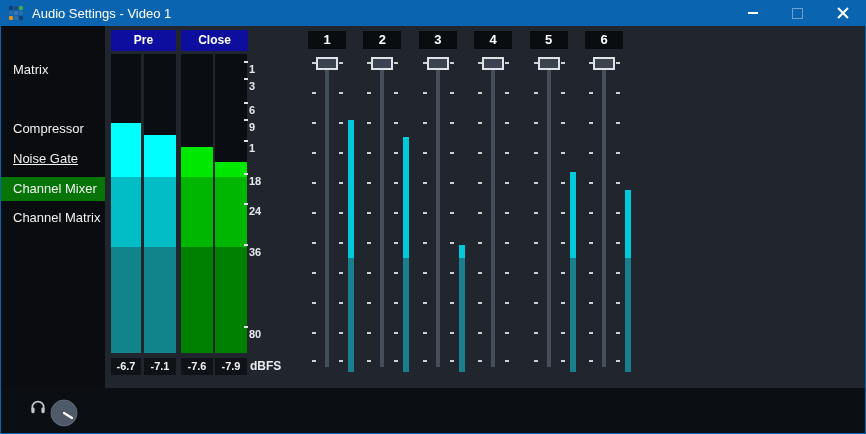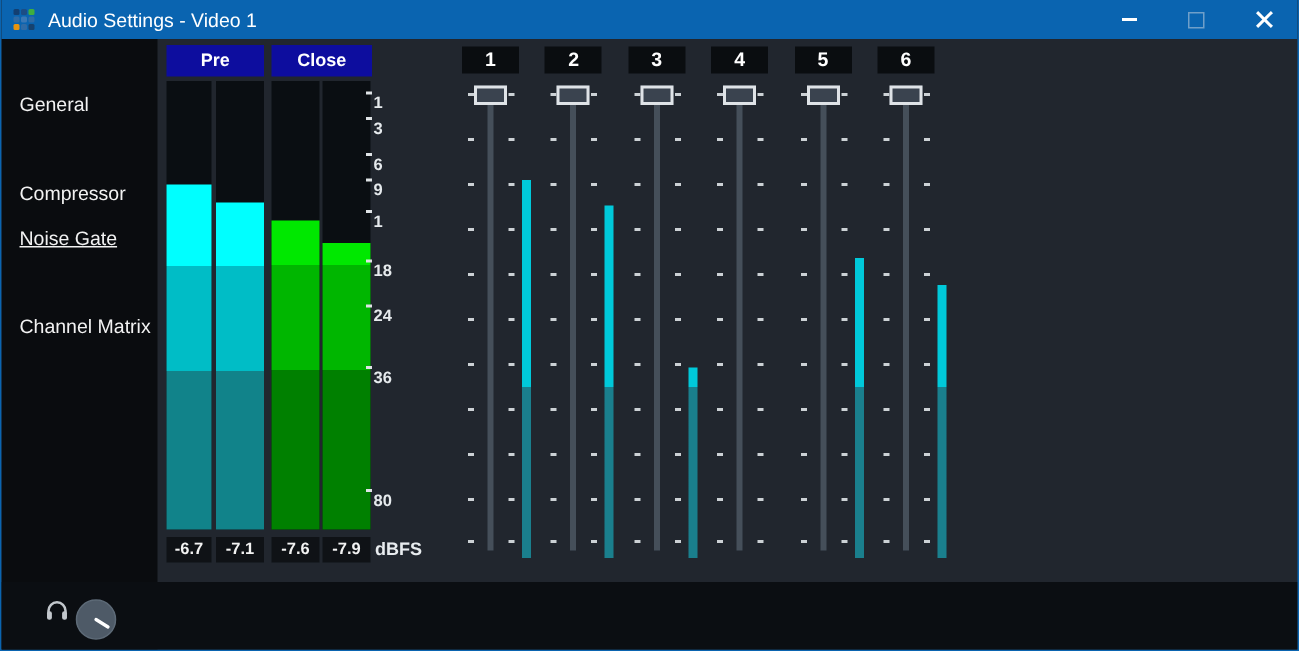--- a/index.html
+++ b/index.html
@@ -81,23 +81,24 @@
       <div class="win-btn">
           <span class="glyph-close">
             <i></i>
             <i></i>
           </span>
         </div>
     </div>
   </div>
 
   <nav class="sidebar" id="sidebar">
-      <div class="side-item" style="top: 31.7px;">General</div>
+      <div class="side-item" style="top: 31.7px;">Matrix</div>
       <div class="side-item" style="top: 91.1px;">Compressor</div>
       <div class="side-item" style="top: 120.8px; text-decoration: underline;">Noise Gate</div>
+      <div class="side-item" style="top: 150.5px; background: rgb(7, 116, 7);">Channel Mixer</div>
       <div class="side-item" style="top: 180.2px;">Channel Matrix</div>
     </nav>
 
   <div class="bus-header" id="pre-header" style="left: 110px; width: 65px; background: rgb(13, 13, 158);">Pre</div>
   <div class="bus-header" id="post-header" style="left: 180px; width: 67px; background: rgb(13, 13, 158);">Close</div>
 
   <div id="meters">
       <div class="mcol" style="left: 110px; width: 30px;">
         <div class="mbar" style="height: 230px; background: linear-gradient(rgb(0, 255, 255) 0px, rgb(0, 255, 255) 54px, rgb(0, 189, 198) 54px, rgb(0, 189, 198) 124px, rgb(17, 131, 138) 124px, rgb(17, 131, 138) 100%);"></div>
       </div>

